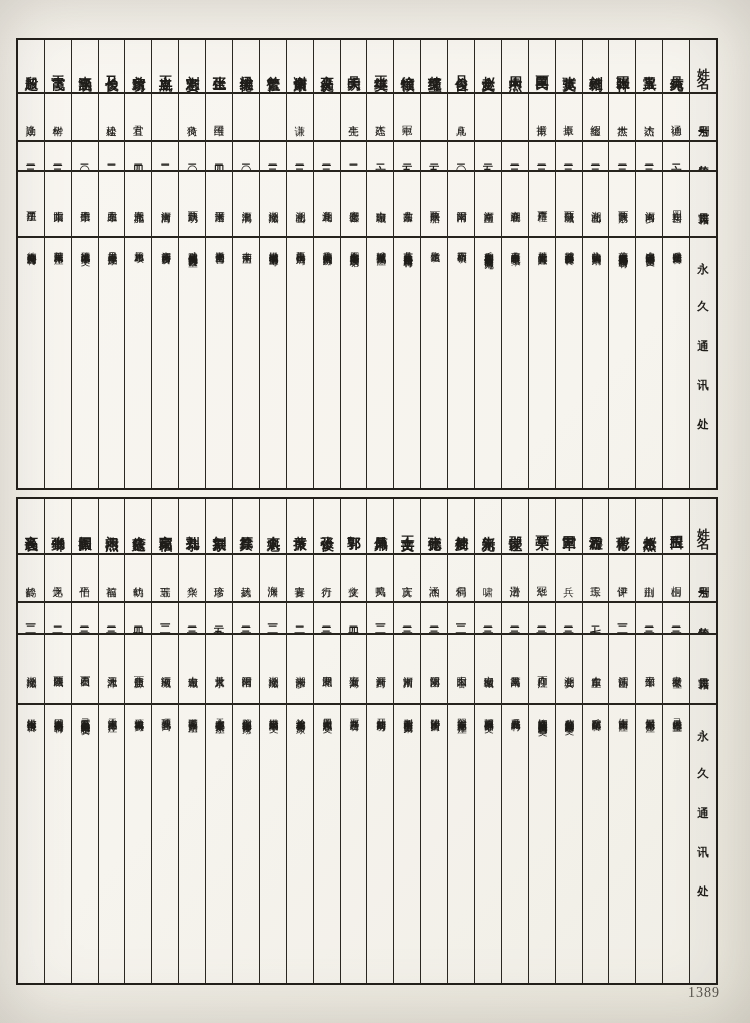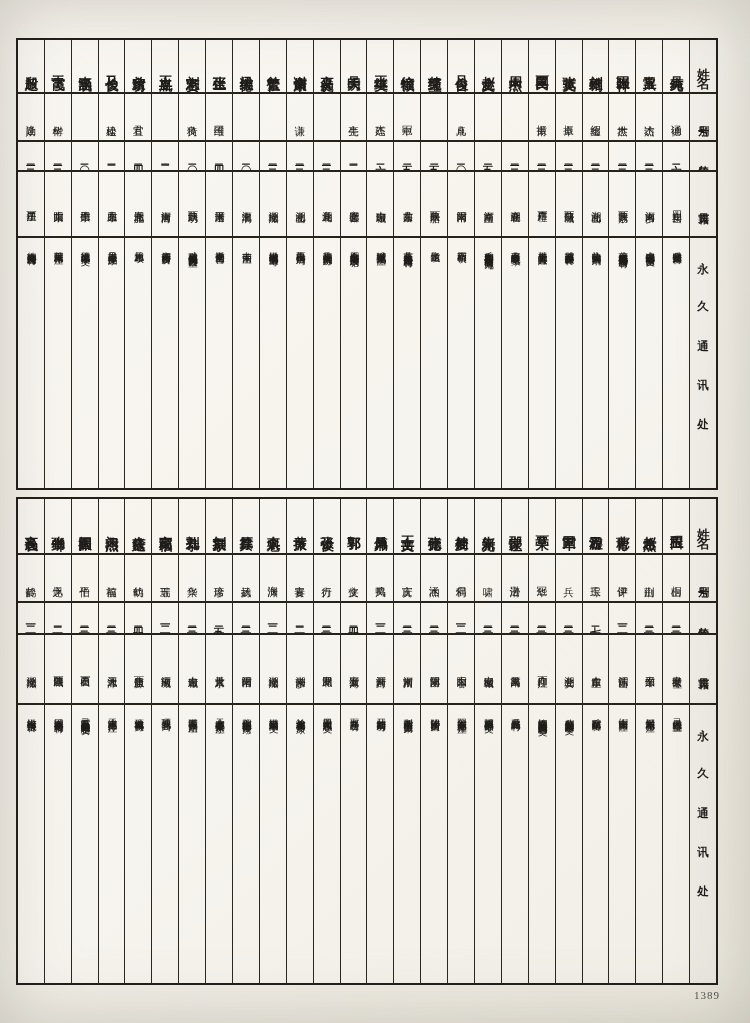--- a/index.html
+++ b/index.html
@@ -48,21 +48,21 @@
   .cell.age .vtext    { font-size: 10.5px; font-weight: 700; }
   .cell.native .vtext { font-size: 10px; }
   .cell.address .vtext{ font-size: 9.5px; }
   .header-col { background: rgba(0,0,0,.02); }
   .header-col .cell.name .vtext { font-size: 13px; letter-spacing: 8px; }
   .header-col .cell .vtext { font-weight: 700; font-size: 11px; }
   .header-col .cell.address { align-items: flex-start; padding-top: 14px; }
   .header-col .cell.address .vtext { letter-spacing: 3.4em; font-size: 11.5px; }
   .page-number {
     position: absolute; right: 30px; bottom: 22px;
-    font-size: 11px; color: #55514a; letter-spacing: 1px;
+    font-size: 14px; color: #55514a; letter-spacing: 1px;
     font-family: "Liberation Serif", serif;
   }
 </style>
 </head>
 <body>
 
 <div class="page">
   <div class="tables">
     <div class="half" id="half-0">
         <div class="col header-col">

